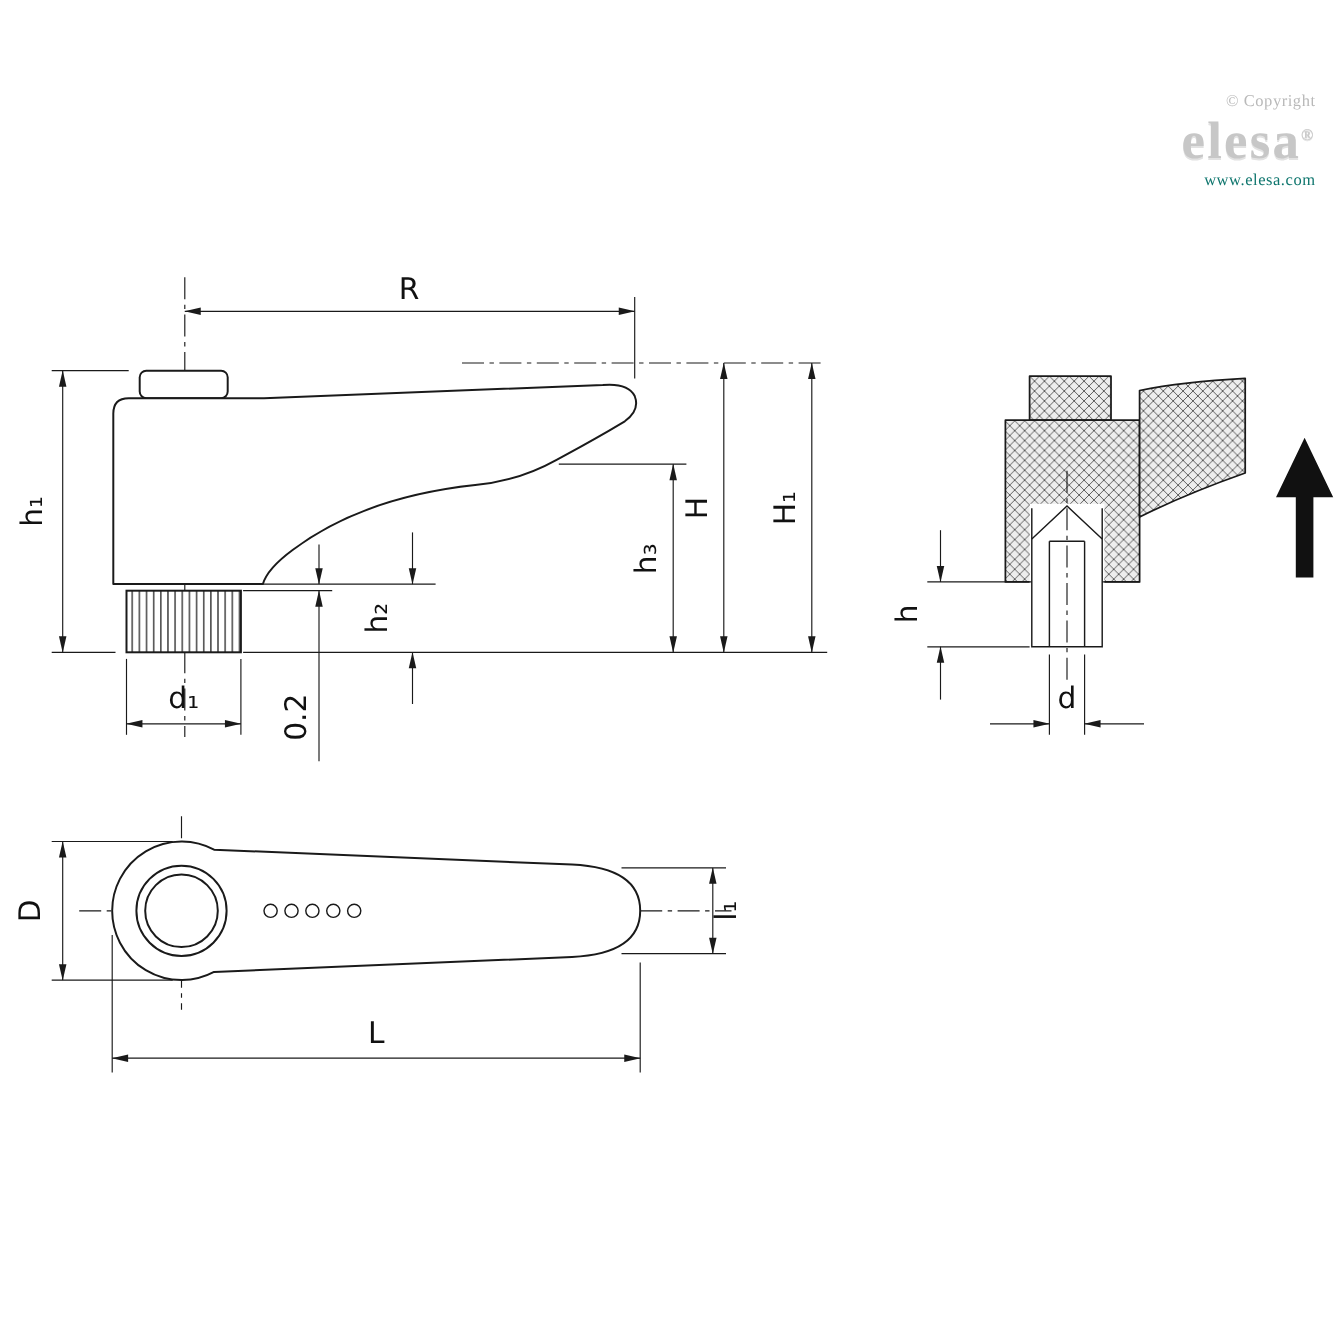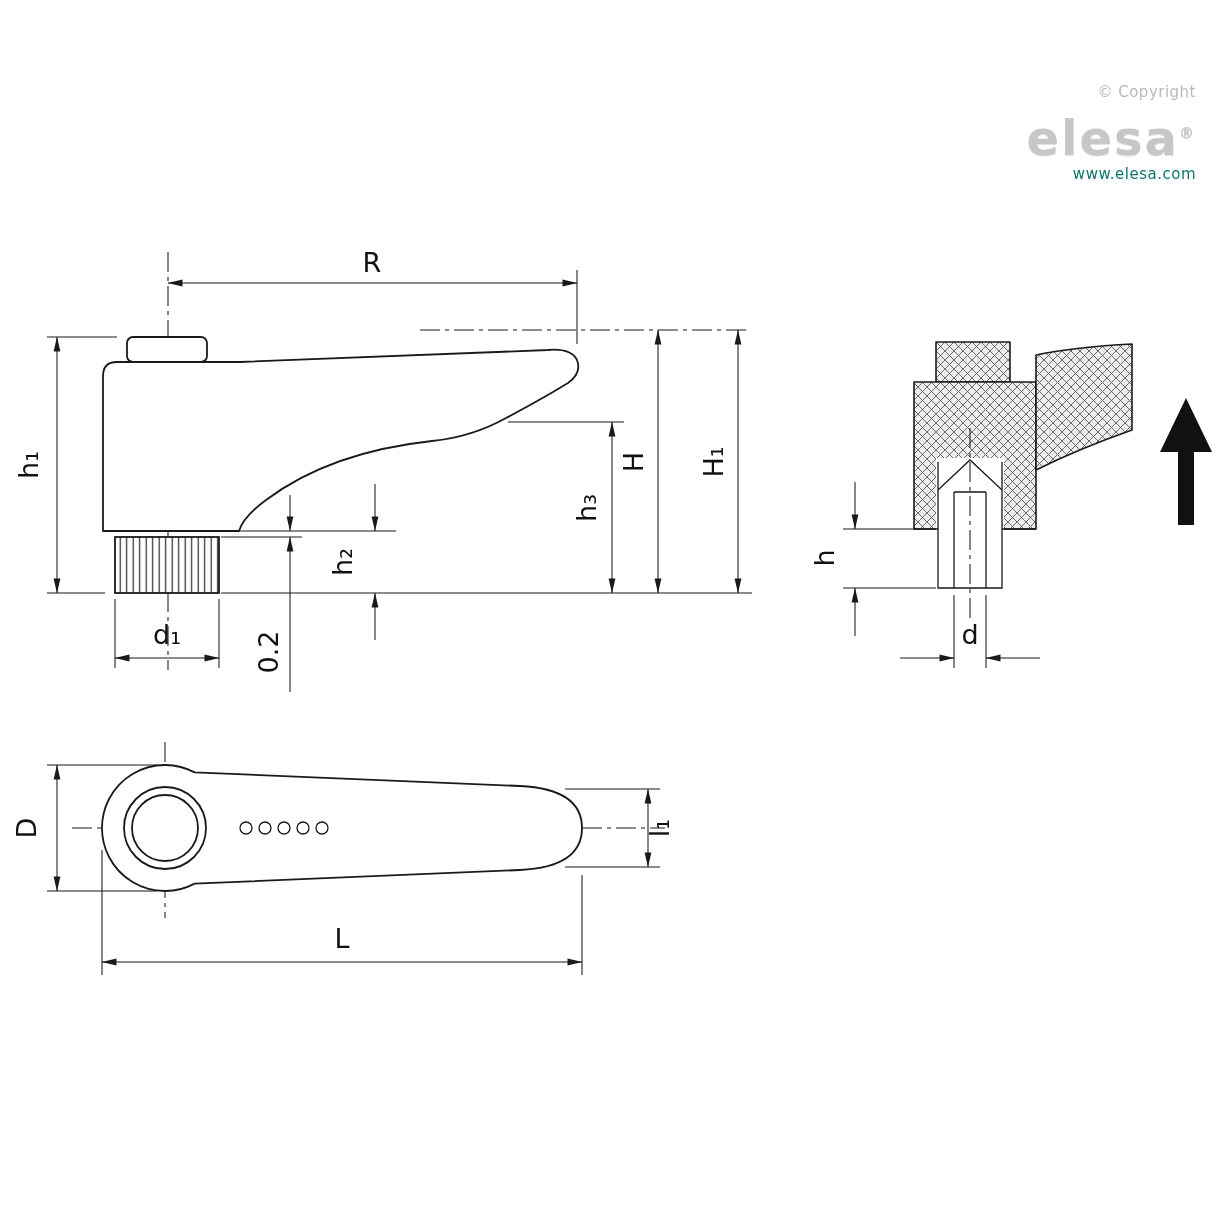--- a/index.html
+++ b/index.html
@@ -6,24 +6,24 @@
   .page{position:relative;width:1214px;height:1214px;background:#ffffff;overflow:hidden;
         font-family:"DejaVu Sans",sans-serif;}
   svg{position:absolute;left:0;top:0;}
   .obj{fill:#ffffff;stroke:#1a1a1a;stroke-width:1.8;stroke-linejoin:round;}
   .sec{stroke:#1a1a1a;stroke-width:1.6;stroke-linejoin:round;}
   .thin{fill:none;stroke:#1a1a1a;stroke-width:1.3;}
   .ext{stroke:#1a1a1a;stroke-width:1.05;fill:none;}
   .dim{stroke:#1a1a1a;stroke-width:1.05;fill:none;}
   .cl{stroke:#1a1a1a;stroke-width:1.05;fill:none;stroke-dasharray:20 5 4 5;}
   .lbl{font:27px "DejaVu Sans",sans-serif;fill:#111111;}
-  .brand{position:absolute;top:84px;right:18px;text-align:right;line-height:1.15;}
+  .brand{position:absolute;top:84px;right:18px;text-align:right;line-height:1.15;font-family:Liberation Serif, serif;}
   .copyright{font-size:15px;color:#b9b9b9;letter-spacing:.5px;}
   .logo{font-size:48px;font-weight:bold;color:#c7c7c7;letter-spacing:2px;
-        text-shadow:0 1px 0 #e2e2e2;margin-top:10px;}
+        text-shadow:0 1px 0 #e2e2e2;}
   .logo sup{font-size:15px;color:#c7c7c7;}
   .website{font-size:15px;color:#0f766e;letter-spacing:.5px;}
 </style>
 </head>
 <body>
 
 <div class="page">
 
 <svg width="1214" height="1214" viewBox="0 0 1214 1214">
   <defs>

